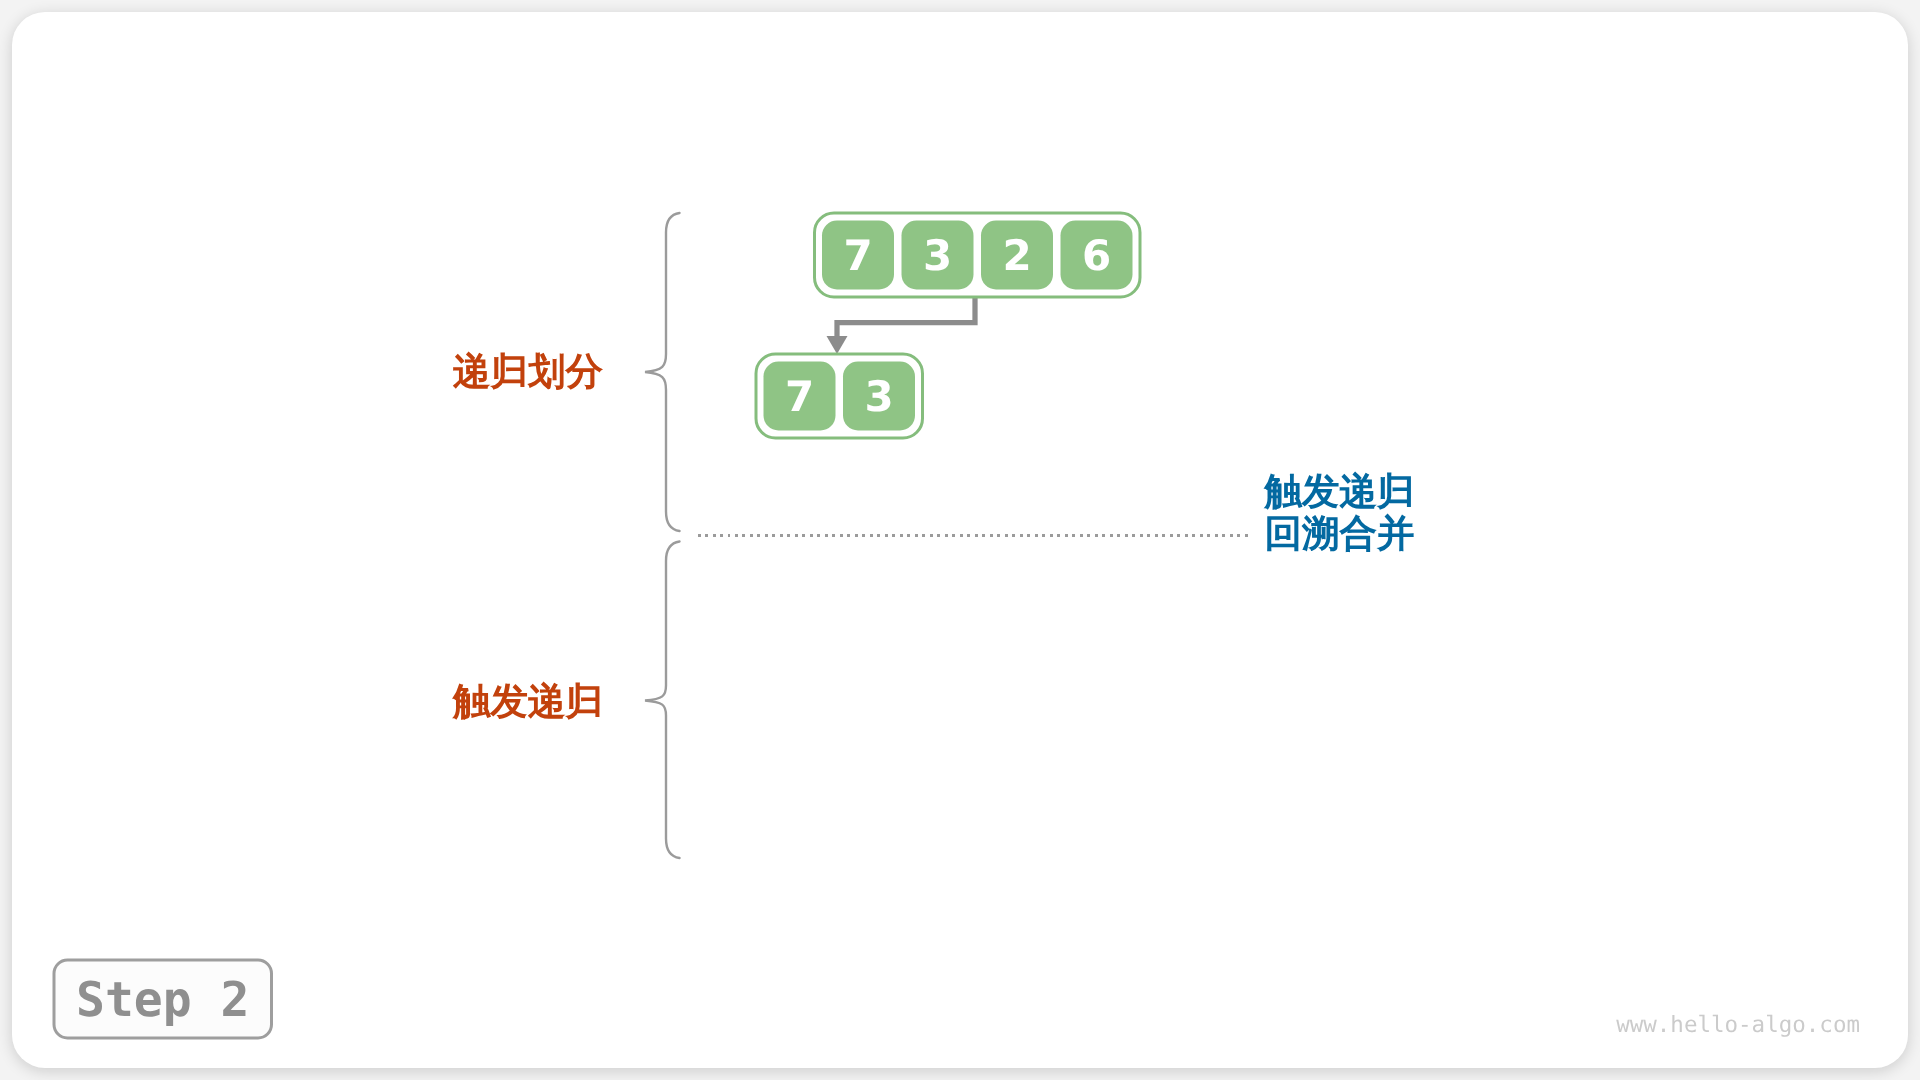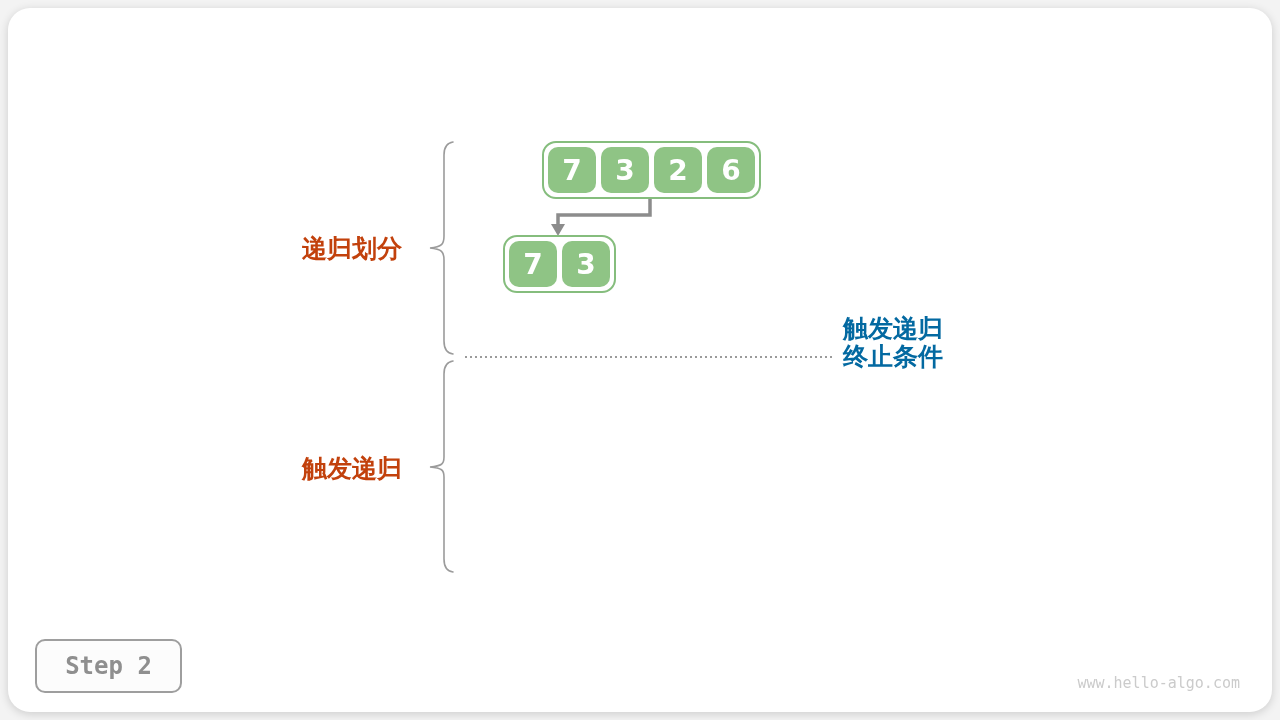--- a/index.html
+++ b/index.html
@@ -51,21 +51,21 @@
     position:absolute; left:843px; top:314px;
     font-size:25px; font-weight:bold; color:#0369a1; line-height:28px;
     white-space:nowrap;
   }
 
   
   .step-badge {
     position:absolute; left:35px; top:639px; width:147px; height:54px;
     background:#fcfcfc; border:2px solid #9e9e9e; border-radius:10px;
     color:#8f8f8f; font-family:"DejaVu Sans Mono", monospace;
-    font-size:24px; font-weight:bold;
+    font-size:32px; font-weight:bold;
     display:flex; align-items:center; justify-content:center;
   }
 
   
   .watermark {
     position:absolute; right:40px; bottom:28px;
     color:#cbcbcb; font-family:"DejaVu Sans Mono", monospace; font-size:15px;margin-top:33px;
   }
 </style>
 </head>
@@ -96,19 +96,19 @@
 
   <div class="array" id="array-sub">
     <div class="cell">7</div>
     <div class="cell">3</div>
   </div>
 
   <div class="divider"></div>
 
   <div class="annotation">
     <div>触发递归</div>
-    <div>终止条件</div>
+    <div>回溯合并</div>
   </div>
 
   <div class="step-badge">Step 2</div>
 
   <div class="watermark">www.hello-algo.com</div>
 </div>
 
 </body></html>

